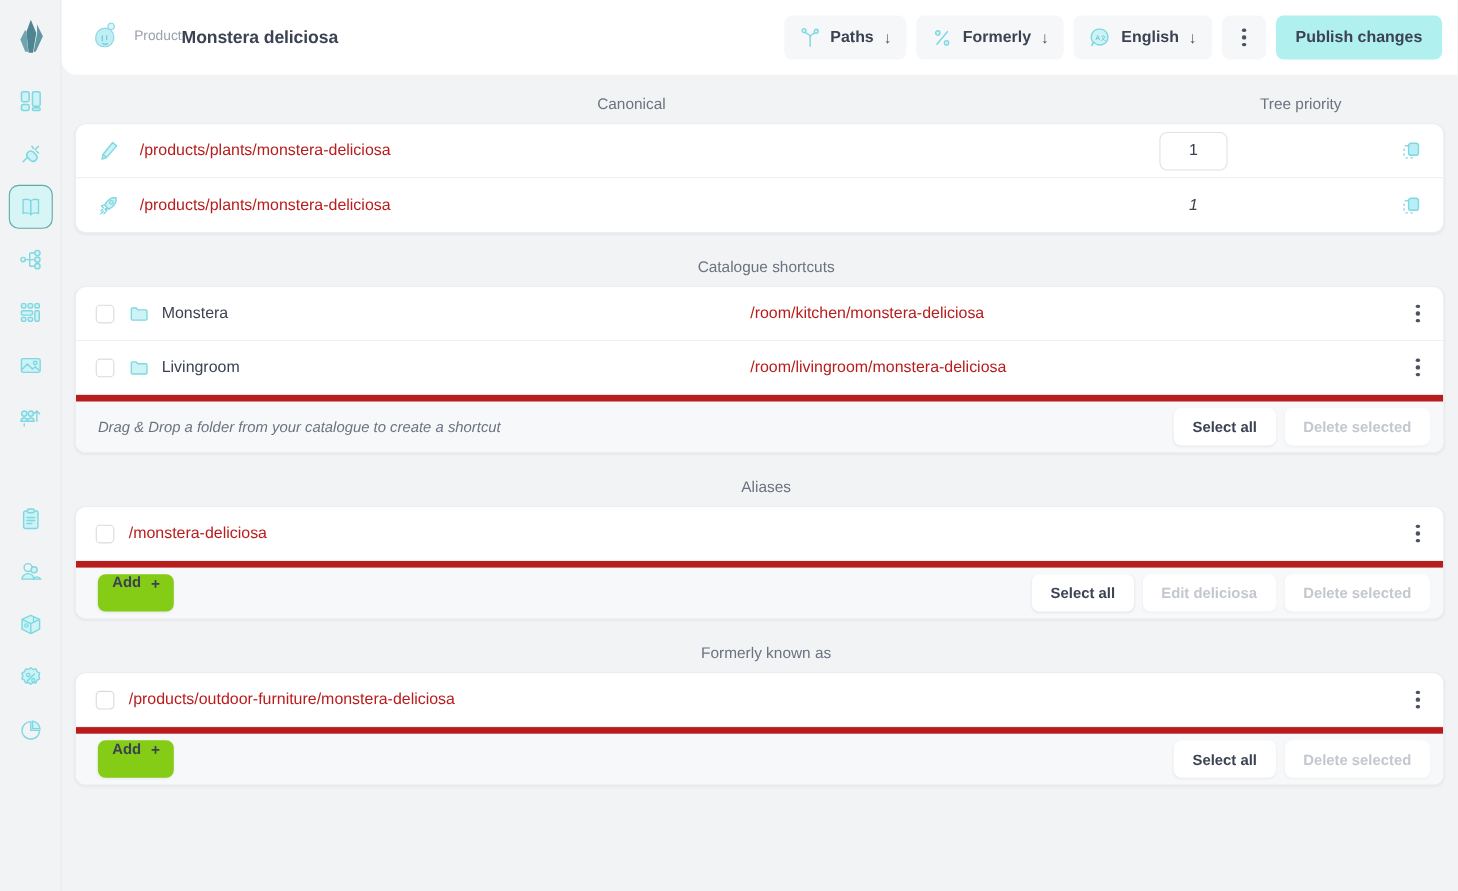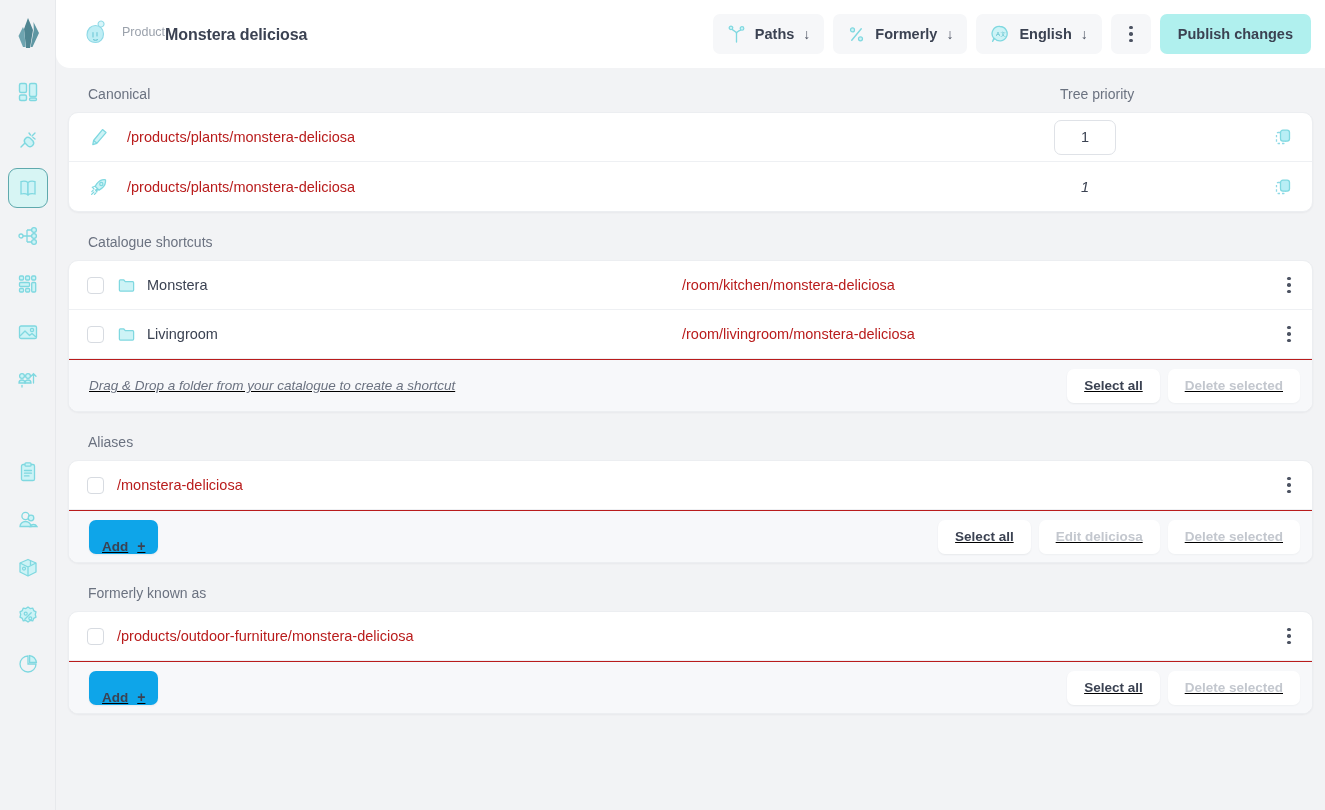--- a/index.html
+++ b/index.html
@@ -67,20 +67,21 @@
     font-size: 14.5px; font-weight: bold; color: #3b4252;
   }
 
   
   .content { flex: 1; overflow: hidden; padding: 0 12px; }
   .section { margin-top: 22px; }
   .section:first-child { margin-top: 18px; }
   .sec-head {
     display: flex; align-items: center;
     padding: 0 8px 10px 20px;
+    text-align: center;
   }
   .sec-title { font-size: 14px; color: #6b7280; flex: 1; }
   .sec-title-right { font-size: 14px; color: #6b7280; width: 245px; }
 
   .card {
     background: #ffffff; border-radius: 10px;
     border: 1px solid #eceef1;
     box-shadow: 0 1px 2px rgba(30,40,60,0.05);
     overflow: hidden;
   }
@@ -110,40 +111,40 @@
     width: 17px; height: 17px; border: 1px solid #d7dbe1; border-radius: 4px;
     background: #fff; flex: 0 0 17px; cursor: pointer;
   }
   .row .cb-wrap { width: 30px; flex: 0 0 30px; display:flex; align-items:center; margin-left:-2px;}
   .row .folder-wrap { width: 30px; flex: 0 0 30px; display:flex; align-items:center; }
   .row .name { font-size: 14.5px; color: #3b4252; width: 535px; }
 
   .footer-row {
     display: flex; align-items: center;
     height: 52px; background: #f7f8fa;
-    padding: 0 12px 0 20px; border-top: 1px solid #b91c1c; text-decoration: underline;
+    padding: 0 12px 0 20px; border-top: 6px solid #b91c1c;
   }
   .hint { font-size: 13.5px; color: #6b7280; font-style: italic; flex: 1; }
   .foot-spacer { flex: 1; }
   .foot-btns { display: flex; align-items: center; gap: 8px; justify-content: space-between; }
   .pill {
     height: 34px; padding: 0 17px; border-radius: 7px; border: none;
     background: #ffffff; cursor: pointer;
     font-family: "Liberation Sans", sans-serif;
     font-size: 13.5px; font-weight: bold; color: #3b4252;
     box-shadow: 0 1px 2px rgba(30,40,60,0.07);
   }
   .pill.disabled { color: #c3c7ce; box-shadow: 0 1px 2px rgba(30,40,60,0.04); cursor: default; }
   .add-btn {
     height: 34px; padding: 0 13px; border-radius: 7px; border: none;
-    background: #0ea5e9; cursor: pointer;
+    background: #84cc16; cursor: pointer;
     font-family: "Liberation Sans", sans-serif;
     font-size: 13.5px; font-weight: bold; color: #3b4252;
     box-shadow: 0 1px 2px rgba(30,40,60,0.07);
-    display: flex; align-items: flex-end; gap: 9px;
+    display: flex; align-items: flex-start; gap: 9px;
   }
   .add-btn .plus { font-size: 14px; font-weight: bold; }
   .cy { stroke: #7fd8e0; fill: #cdf3f6; }
   .cy-l { stroke: #7fd8e0; fill: none; }
 </style>
 </head>
 <body>
 
 <div class="sidebar">
   <div class="logo-wrap">

